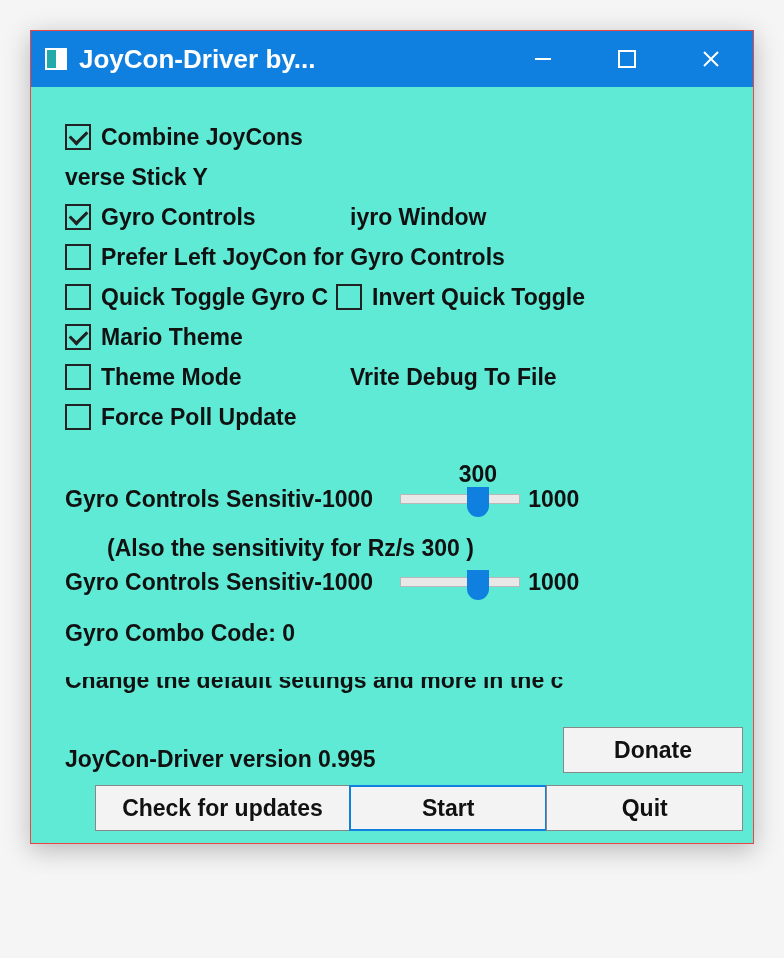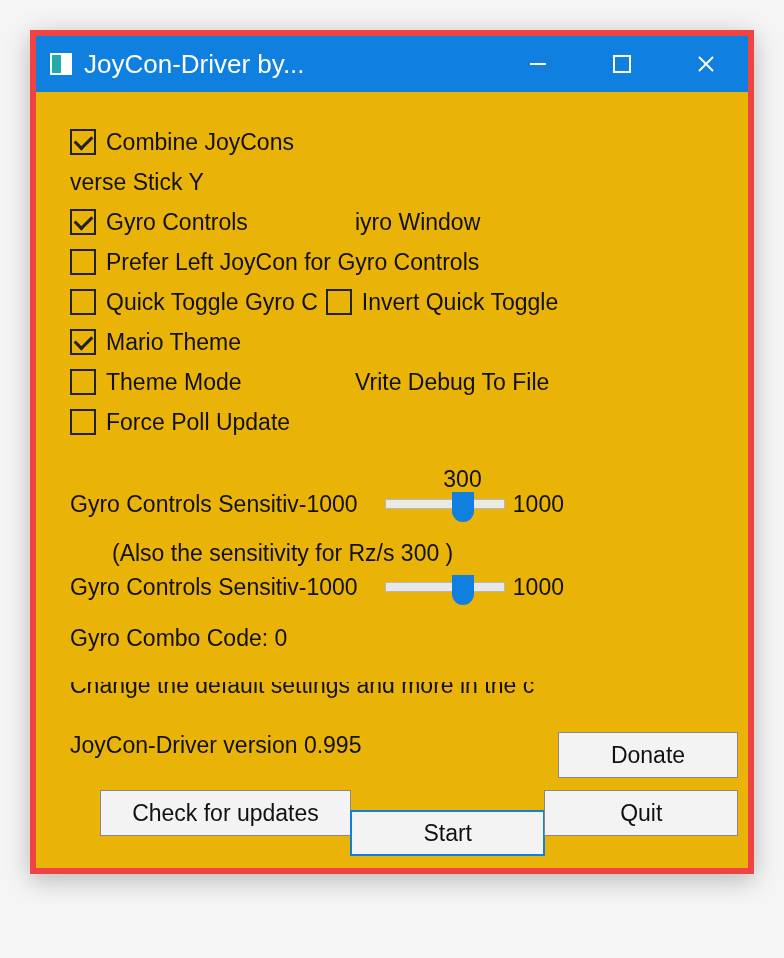--- a/index.html
+++ b/index.html
@@ -6,24 +6,25 @@
   body {
     margin: 0;
     padding: 30px;
     background: #f5f5f5;
     font-family: "Segoe UI", Tahoma, sans-serif;
     font-size: 23px;
     color: #111;
   }
   .window {
     width: 724px;
-    background: #eab308;
+    background: #5eead4;
     box-shadow: 0 6px 24px rgba(0,0,0,0.25);
-    border: 6px solid #ef4444;
+    border: 1px solid #ef4444;
     overflow: hidden;
+    font-weight: bold;
   }
   .titlebar {
     background: #0f7fe0;
     color: #fff;
     display: flex;
     align-items: center;
     height: 56px;
     font-size: 26px;
   }
   .titlebar .app-icon {
@@ -100,35 +101,35 @@
     top: -34px;
     transform: translateX(-50%);
     font-size: 23px;
   }
   .sub { margin-left: 42px; margin-top: 16px; }
   .info { margin-top: 18px; }
   .cutoff { margin-top: 30px; overflow: hidden; height: 32px; position: relative; }
   .cutoff span { position: absolute; top: -10px; white-space: nowrap; }
   .bottom-row {
     display: flex;
-    align-items: flex-start;
+    align-items: flex-end;
     margin-top: 18px;
     gap: 0;
   }
   .version { flex: 1; white-space: nowrap; }
   .btn {
     border: 1px solid #888;
     background: #f3f3f3;
     padding: 6px 0;
     text-align: center;
     font-size: 23px;
     height: 46px;
     display: flex; align-items: center; justify-content: center;
   }
-  .btn.primary { border: 2px solid #0f7fe0; margin-top: 20px; }
+  .btn.primary { border: 2px solid #0f7fe0; }
   .button-row {
     display: flex;
     margin-top: 12px;
     margin-left: -2px;
     padding-left: 32px;
   }
   .button-row .btn { flex: 1; }
   .button-row .btn + .btn { margin-left: -1px; }
   .donate-btn { width: 180px; margin-left: auto; }
 </style>

